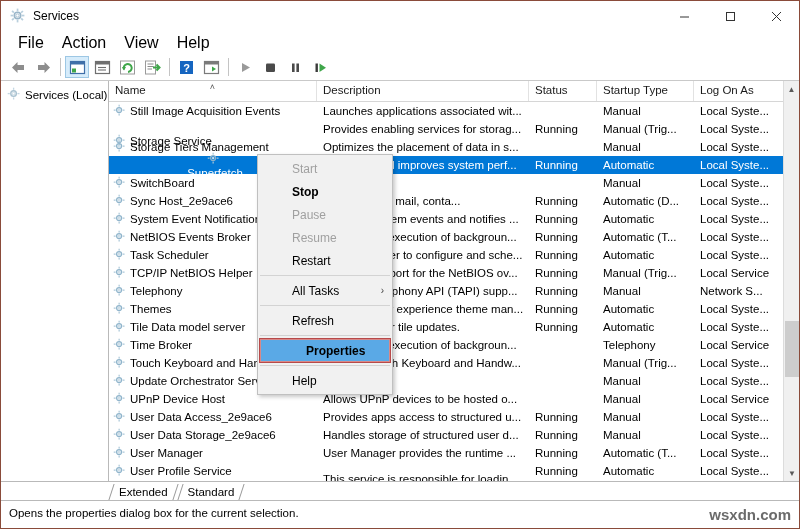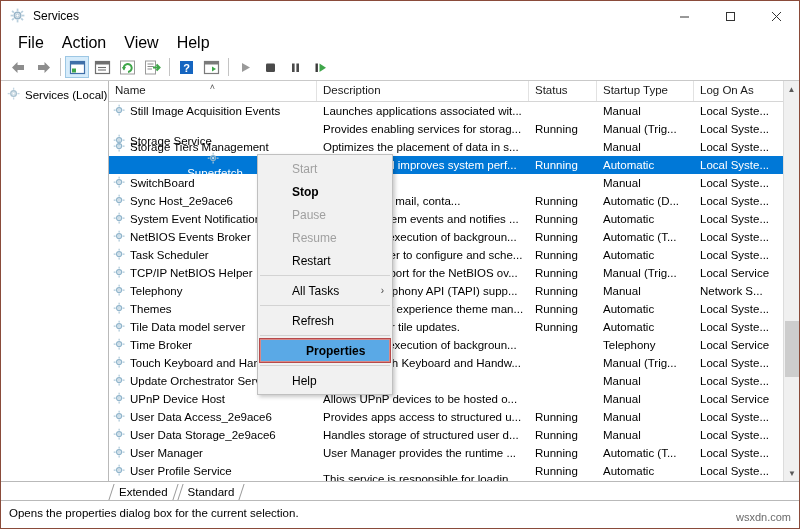--- a/index.html
+++ b/index.html
@@ -249,22 +249,23 @@
     align-items: center;
     padding-left: 8px;
     font-size: 11.5px;
     background: #ffffff;
     position: relative;
   }
   .watermark {
     position: absolute;
     right: 8px;
     bottom: 2px;
-    font-size: 11px;
+    font-size: 15px;
     color: #6b6b6b;
+    font-weight: bold;
   }
 
   
   .ctxmenu {
     position: absolute;
     left: 256px;
     top: 153px;
     width: 134px;
     background: #f1f1f1;
     border: 1px solid #c0c0c0;

